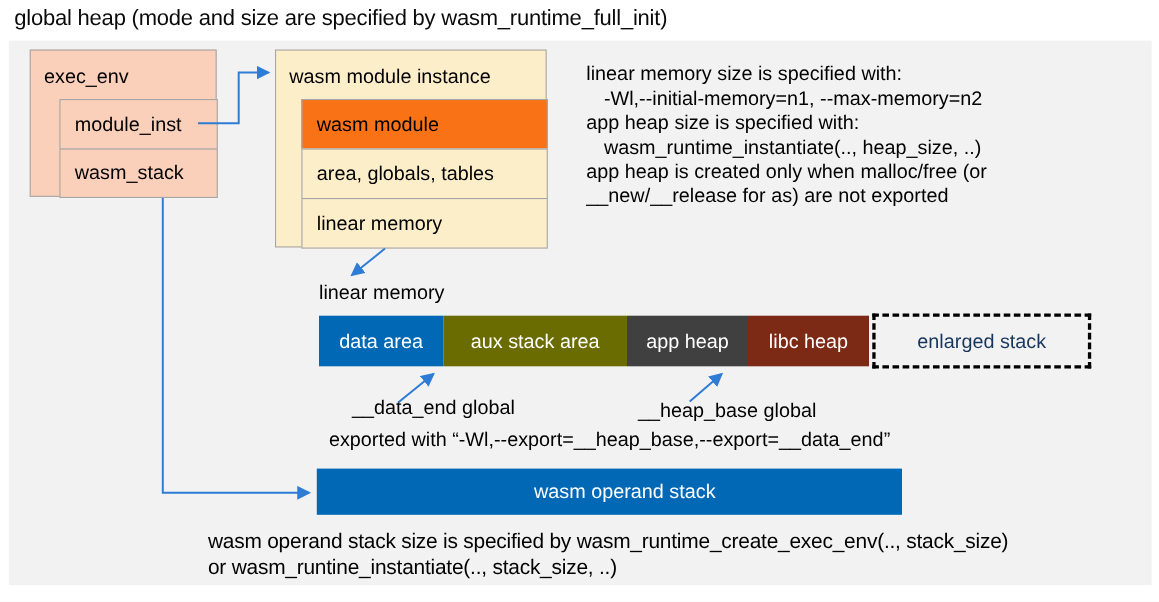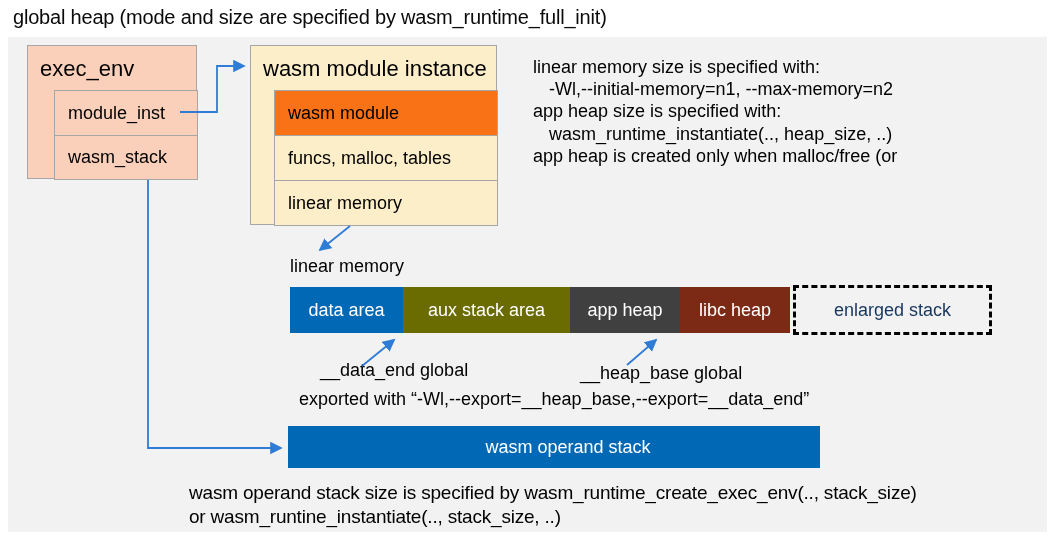--- a/index.html
+++ b/index.html
@@ -11,21 +11,21 @@
   .title{
     left:13px;top:6px;font-size:20px;letter-spacing:-0.2px;color:#0a0a0a;white-space:nowrap;
   }
   .canvas{
     left:8px;top:37px;width:1039px;height:495px;
   }
   
   .struct{border:1px solid #a6a6a6;box-sizing:border-box;}
   .struct .hd{
     position:absolute;left:0;top:0;right:0;height:46px;display:flex;align-items:center;
-    padding-left:12px;font-size:22px;box-sizing:border-box;
+    padding-left:12px;font-size:18px;box-sizing:border-box;
   }
   .struct .row{
     position:absolute;border:1px solid #a6a6a6;box-sizing:border-box;
     display:flex;align-items:center;padding-left:13px;font-size:18px;
   }
   .exec-box{left:27px;top:45px;width:170px;height:134px;}
   .exec-box .row{left:26px;width:144px;}
   .exec-box .r0{top:44px;height:46px;}
   .exec-box .r1{top:89px;height:45px;}
   .inst-box{left:250px;top:45px;width:247px;height:180px;}
@@ -71,30 +71,31 @@
 
 <div class="abs struct exec-box" style="background-color: rgb(251, 208, 186);">
   <div class="hd">exec_env</div>
   <div class="row r0" style="background-color: rgb(251, 208, 186);">module_inst</div>
   <div class="row r1" style="background-color: rgb(251, 208, 186);">wasm_stack</div>
 </div>
 
 <div class="abs struct inst-box" style="background-color: rgb(253, 238, 202); padding-left: 27px;">
   <div class="hd">wasm module instance</div>
   <div class="row r0" style="background-color: #f97316;">wasm module</div>
-  <div class="row r1" style="background-color: rgb(253, 238, 202);">funcs, malloc, tables</div>
+  <div class="row r1" style="background-color: rgb(253, 238, 202);">area, globals, tables</div>
   <div class="row r2" style="background-color: rgb(253, 238, 202);">linear memory</div>
 </div>
 
 <div class="abs notes">
   <div>linear memory size is specified with:</div>
   <div class="indent">-Wl,--initial-memory=n1, --max-memory=n2</div>
   <div>app heap size is specified with:</div>
   <div class="indent">wasm_runtime_instantiate(.., heap_size, ..)</div>
   <div>app heap is created only when malloc/free (or</div>
+  <div>__new/__release for as) are not exported</div>
 </div>
 
 <div class="abs anno lm-label">linear memory</div>
 <div class="abs seg seg-data" style="background-color: rgb(0, 104, 181);">data area</div>
 <div class="abs seg seg-aux" style="background-color: rgb(106, 107, 0);">aux stack area</div>
 <div class="abs seg seg-app" style="background-color: #404040;">app heap</div>
 <div class="abs seg seg-libc" style="background-color: rgb(124, 42, 22);">libc heap</div>
 <div class="abs seg seg-enlarged" style="color: rgb(23, 54, 93);">enlarged stack</div>
 
 <div class="abs anno data-end-label">__data_end global</div>

